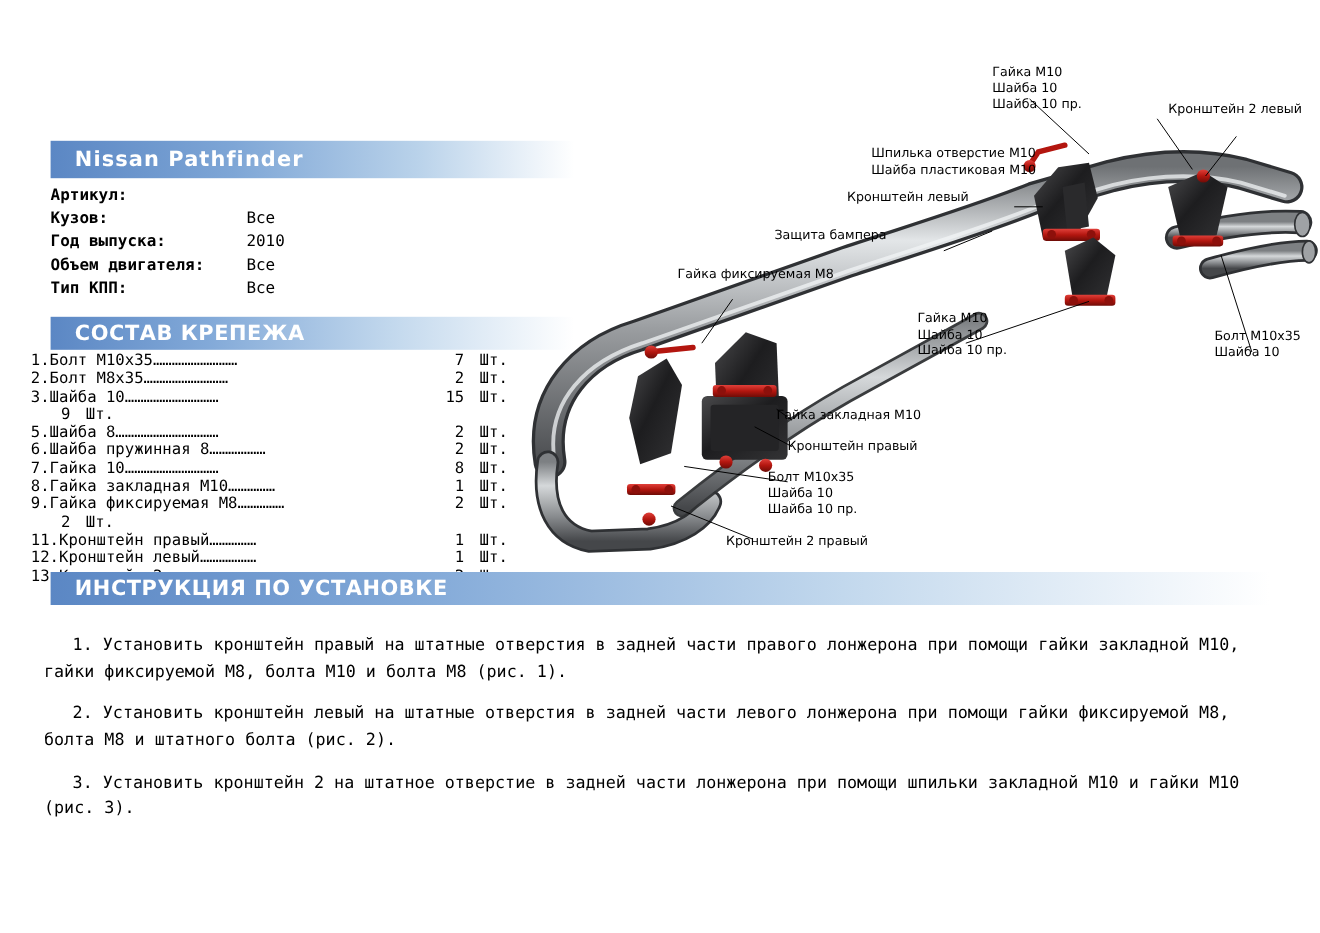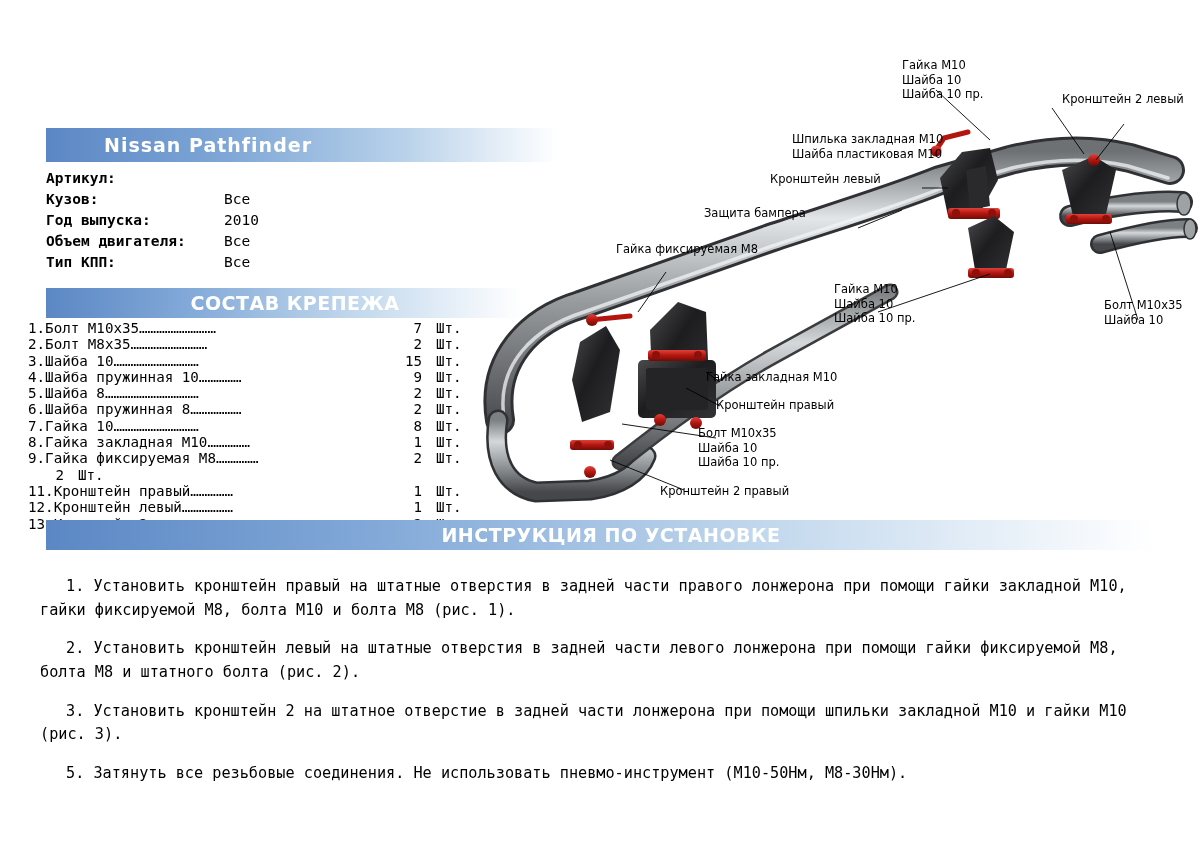--- a/index.html
+++ b/index.html
@@ -25,21 +25,20 @@
   
   .title-bar {
     position: absolute;
     left: 46px;
     top: 128px;
     width: 476px;
     height: 34px;
     background: linear-gradient(to right, #5b87c4 0%, #7ea6d6 35%, #b9d2ea 70%, #ffffff 100%);
     display: flex;
     align-items: center;
-    padding-left: 36px;
   }
   .title-bar .title-text {
     color: #ffffff;
     font-weight: bold;
     font-size: 19px;
     letter-spacing: 1px;
     padding-left: 22px;
     font-family: "DejaVu Sans", sans-serif;
   }
 
@@ -66,21 +65,20 @@
     white-space: nowrap;
   }
 
   
   .section-bar {
     position: absolute;
     height: 30px;
     background: linear-gradient(to right, #5b87c4 0%, #82a9d8 30%, #c2d8ed 65%, #ffffff 100%);
     display: flex;
     align-items: center;
-    justify-content: center;
   }
   .section-bar .section-text {
     color: #ffffff;
     font-weight: bold;
     font-size: 19px;
     letter-spacing: 0.5px;
     padding-left: 22px;
     white-space: nowrap;
   }
   #sostav-bar {
@@ -272,21 +270,21 @@
       </g>
     </svg>
 
     <div class="callout" style="left:432px; top:38px;">
       <div>Гайка М10</div>
       <div>Шайба 10</div>
       <div>Шайба 10 пр.</div>
     </div>
 
     <div class="callout" style="left:322px; top:112px;">
-      <div>Шпилька закладная М10</div>
+      <div>Шпилька отверстие М10</div>
       <div>Шайба пластиковая М10</div>
     </div>
 
     <div class="callout" style="left:592px; top:72px;">
       <div>Кронштейн 2 левый</div>
     </div>
 
     <div class="callout" style="left:300px; top:152px;">
       <div>Кронштейн левый</div>
     </div>
@@ -369,21 +367,20 @@
       <span class="part-name"><span>2.</span><span>Болт М8х35………………………</span></span>
       <span class="part-qty">2</span>
       <span class="part-unit">Шт.</span>
     </div>
     <div class="part-row">
       <span class="part-name"><span>3.</span><span>Шайба 10…………………………</span></span>
       <span class="part-qty">15</span>
       <span class="part-unit">Шт.</span>
     </div>
     <div class="part-row">
-      <span class="part-name"><span>4.</span><span>Шайба пружинная 10……………</span></span>
       <span class="part-qty">9</span>
       <span class="part-unit">Шт.</span>
     </div>
     <div class="part-row">
       <span class="part-name"><span>5.</span><span>Шайба 8……………………………</span></span>
       <span class="part-qty">2</span>
       <span class="part-unit">Шт.</span>
     </div>
     <div class="part-row">
       <span class="part-name"><span>6.</span><span>Шайба пружинная 8………………</span></span>
@@ -427,16 +424,15 @@
   </div>
 
   <div class="section-bar" id="instr-bar">
     <span class="section-text">ИНСТРУКЦИЯ ПО УСТАНОВКЕ</span>
   </div>
 
   <div class="instructions">
     <p class="instr-item">1. Установить кронштейн правый на штатные отверстия в задней части правого лонжерона при помощи гайки закладной М10, гайки фиксируемой М8, болта М10 и болта М8 (рис. 1).</p>
     <p class="instr-item">2. Установить кронштейн левый на штатные отверстия в задней части левого лонжерона при помощи гайки фиксируемой М8, болта М8 и штатного болта (рис. 2).</p>
     <p class="instr-item">3. Установить кронштейн 2 на штатное отверстие в задней части лонжерона при помощи шпильки закладной М10 и гайки М10 (рис. 3).</p>
-    <p class="instr-item">5. Затянуть все резьбовые соединения. Не использовать пневмо-инструмент (М10-50Нм, М8-30Нм).</p>
   </div>
 
 </div>
 
 </body></html>

